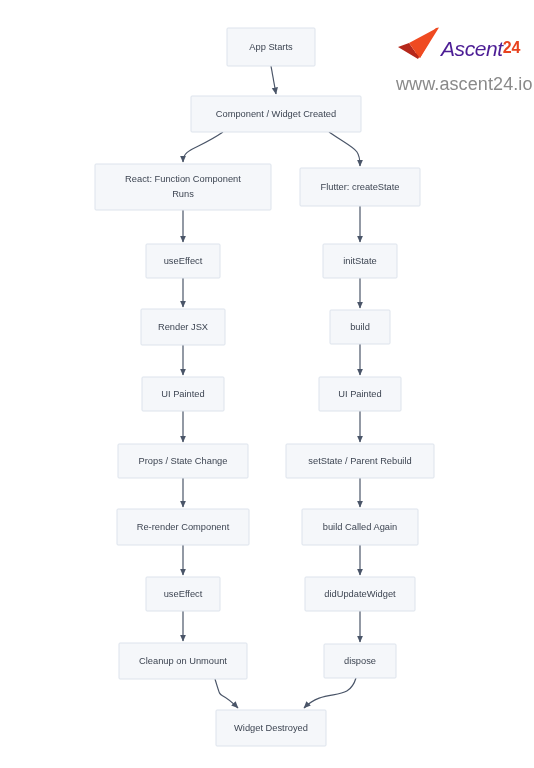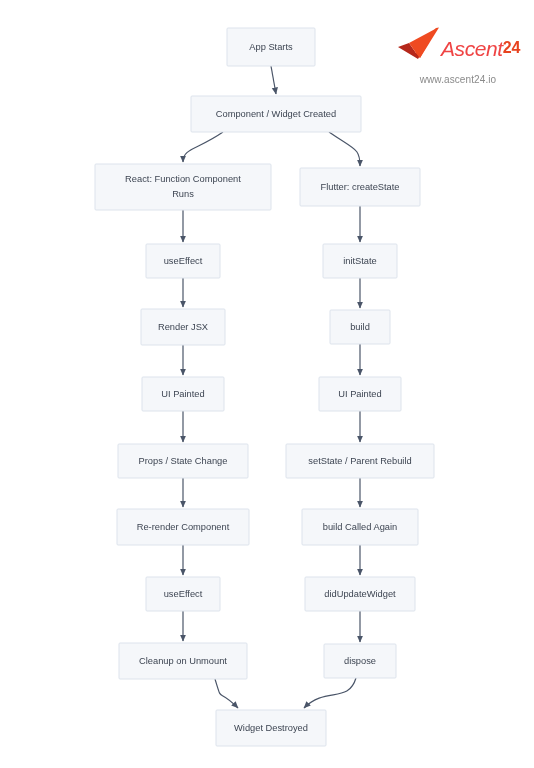--- a/index.html
+++ b/index.html
@@ -59,36 +59,36 @@
     width: 44px;
     height: 40px;
     flex: 0 0 auto;
     margin-right: 1px;
   }
   .brand-word {
     font-family: "Liberation Sans", sans-serif;
     font-size: 21px;
     font-style: italic;
     font-weight: 400;
-    color: #ef4444;
+    color: #4c1d95;
     letter-spacing: -0.4px;
     line-height: 1;
     position: relative;
     top: 3px;
   }
   .brand-num {
     font-family: "Liberation Sans", sans-serif;
     font-size: 16px;
     font-weight: bold;
     color: #e8431f;
     letter-spacing: -0.3px;
   }
   .brand-url {
     font-family: "Liberation Sans", sans-serif;
-    font-size: 10px;
+    font-size: 18px;
     color: #8a8a8a;
     margin-top: 6px;
     letter-spacing: 0.1px;
   }
 </style>
 </head>
 <body>
 
 <svg id="flow-canvas" viewBox="0 0 534 768">
   <defs>

